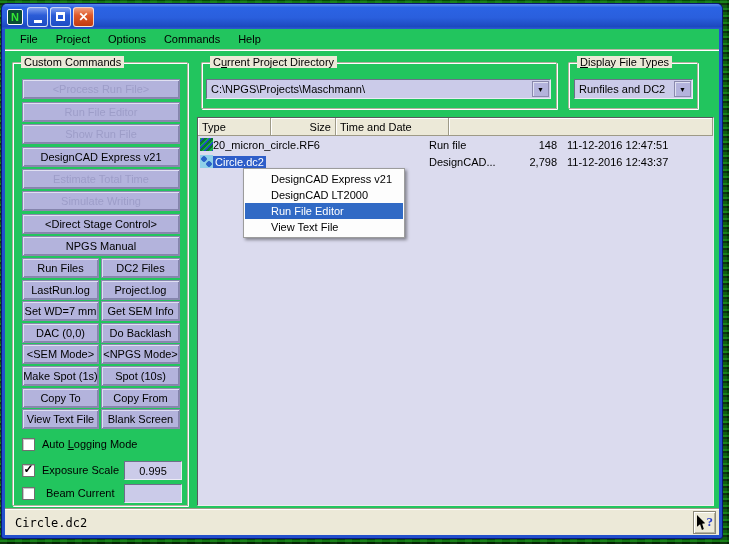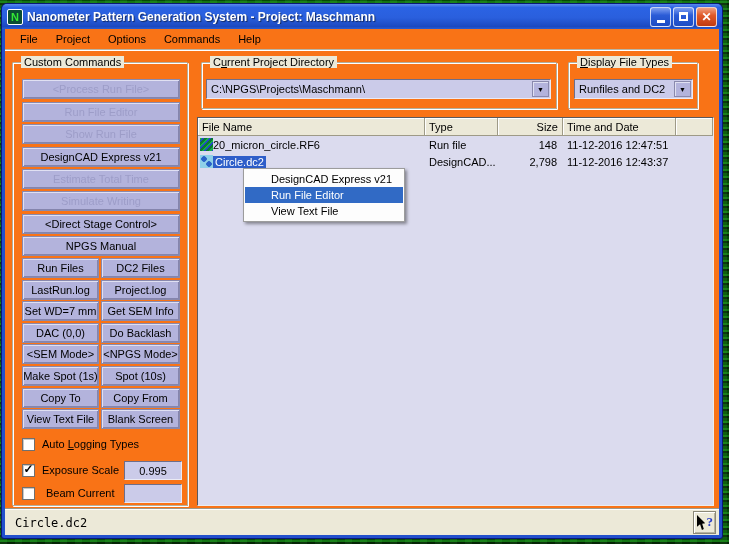--- a/index.html
+++ b/index.html
@@ -22,21 +22,21 @@
   .title-text { color:#fff; font-size:12px; font-weight:bold; text-shadow:1px 1px 1px rgba(0,0,0,.55);
     white-space:nowrap; overflow:hidden; flex:1; }
   .tb-controls { display:flex; gap:2px; }
   .tb-btn { width:21px; height:20px; border-radius:3px; border:1px solid rgba(255,255,255,.75);
     display:flex; align-items:center; justify-content:center; color:#fff; }
   .tb-min, .tb-max { background:linear-gradient(180deg,#7f9ff0,#2b5cd7 40%,#1e4cc4); }
   .tb-close { background:linear-gradient(180deg,#f0a080,#e05a2a 40%,#c23a10); font-size:12px; font-weight:bold; }
   .min-bar { display:block; width:8px; height:3px; background:#fff; margin-top:10px; }
   .max-box { display:block; width:9px; height:9px; border:2px solid #fff; border-top-width:3px; }
   
-  .window-body { position:absolute; left:3px; top:25px; width:714px; height:493px; background:#f97316; }
+  .window-body { position:absolute; left:3px; top:25px; width:714px; height:493px; background:#22c55e; }
   .menubar { position:absolute; left:0; top:0; width:714px; height:21px; display:flex;
     align-items:center; padding-left:6px; border-bottom:1px solid #b8b5a4; box-shadow:0 1px 0 #fff; }
   .menu-item { font-size:11px; padding:2px 9px; color:#000; }
   
   .groupbox { position:absolute; border:1px solid #b2af9d; border-radius:1px;
     box-shadow:inset 1px 1px 0 #fff, 1px 1px 0 #fff; }
   .gb-label { position:absolute; top:-7px; left:8px; background:#ece9d8; padding:0 3px;
     font-size:11px; white-space:pre; color:#000; }
   .mn { text-decoration:underline; }
   
@@ -102,21 +102,20 @@
 </head>
 <body>
 
 <div class="screen">
   <div class="window">
 
     <div class="titlebar">
       <div class="app-icon">
         <span>N</span>
       </div>
-      <span class="title-text">Nanometer Pattern Generation System - Project: Maschmann</span>
       <div class="tb-controls">
         <div class="tb-btn tb-min">
           <span class="min-bar"></span>
         </div>
         <div class="tb-btn tb-max">
           <span class="max-box"></span>
         </div>
         <div class="tb-btn tb-close">
           <span>✕</span>
         </div>
@@ -158,21 +157,21 @@
         <div class="cmd-btn half-l" style="top:303px">Make Spot (1s)</div>
         <div class="cmd-btn half-r" style="top:303px">Spot (10s)</div>
         <div class="cmd-btn half-l" style="top:325px">Copy To</div>
         <div class="cmd-btn half-r" style="top:325px">Copy From</div>
         <div class="cmd-btn half-l" style="top:346px">View Text File</div>
         <div class="cmd-btn half-r" style="top:346px">Blank Screen</div>
 
         <div class="checkbox" style="left:9px; top:375px;">
           
         </div>
-        <span class="chk-label" style="left:29px; top:375px;"><span>Auto </span><span class="mn">L</span><span>ogging Types</span></span>
+        <span class="chk-label" style="left:29px; top:375px;"><span>Auto </span><span class="mn">L</span><span>ogging Mode</span></span>
 
         <div class="checkbox checkedbox checked" style="left:9px; top:401px;">
           <span>✓</span>
         </div>
         <span class="chk-label" style="left:29px; top:401px;">Exposure Scale</span>
         <input class="field" style="left: 111px; top: 398px; width: 58px; height: 19px;" value="0.995">
 
         <div class="checkbox" style="left:9px; top:424px;">
           
         </div>
@@ -195,21 +194,20 @@
         <div class="combo" style="left:5px; top:16px; width:119px;">
           <span class="combo-value">Runfiles and DC2</span>
           <span class="combo-arrow">
               <span>▼</span>
             </span>
         </div>
       </div>
 
       <div class="file-list">
         <div class="list-header">
-          <div class="hcell" style="width:227px">File Name</div>
           <div class="hcell" style="width:73px">Type</div>
           <div class="hcell right" style="width:65px">Size</div>
           <div class="hcell" style="width:113px">Time and Date</div>
           <div class="hcell" style="flex:1"></div>
         </div>
         <div class="list-row">
           <div class="cell cell-name" style="width:227px">
             <span class="icon-rf"></span>
             <span>20_micron_circle.RF6</span>
           </div>
@@ -223,20 +221,21 @@
             <span class="sel">Circle.dc2</span>
           </div>
           <div class="cell" style="width:73px; padding-left:4px;">DesignCAD...</div>
           <div class="cell" style="width:65px; text-align:right; padding-right:6px;">2,798</div>
           <div class="cell" style="width:113px; padding-left:4px;">11-12-2016 12:43:37</div>
         </div>
       </div>
 
       <div class="context-menu">
         <div class="cm-item">DesignCAD Express v21</div>
+        <div class="cm-item">DesignCAD LT2000</div>
         <div class="cm-item highlighted">Run File Editor</div>
         <div class="cm-item">View Text File</div>
       </div>
 
       <div class="statusbar">
         <span class="status-text">Circle.dc2</span>
         <div class="help-btn">
           <span class="help-arrow"></span>
           <span class="help-q">?</span>
         </div>

